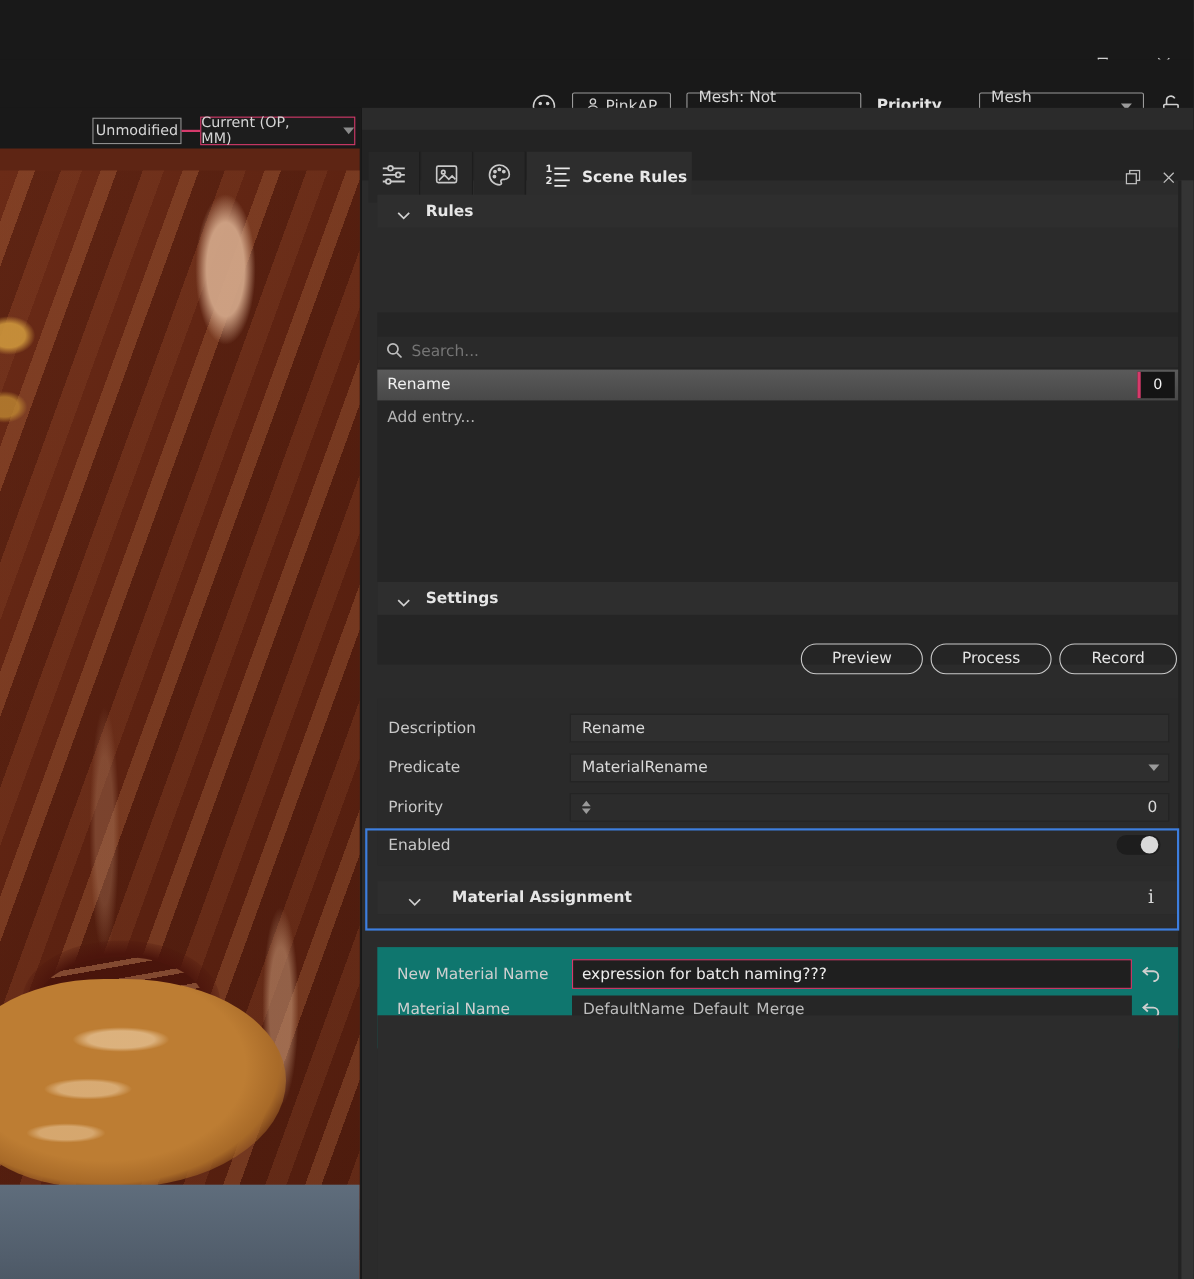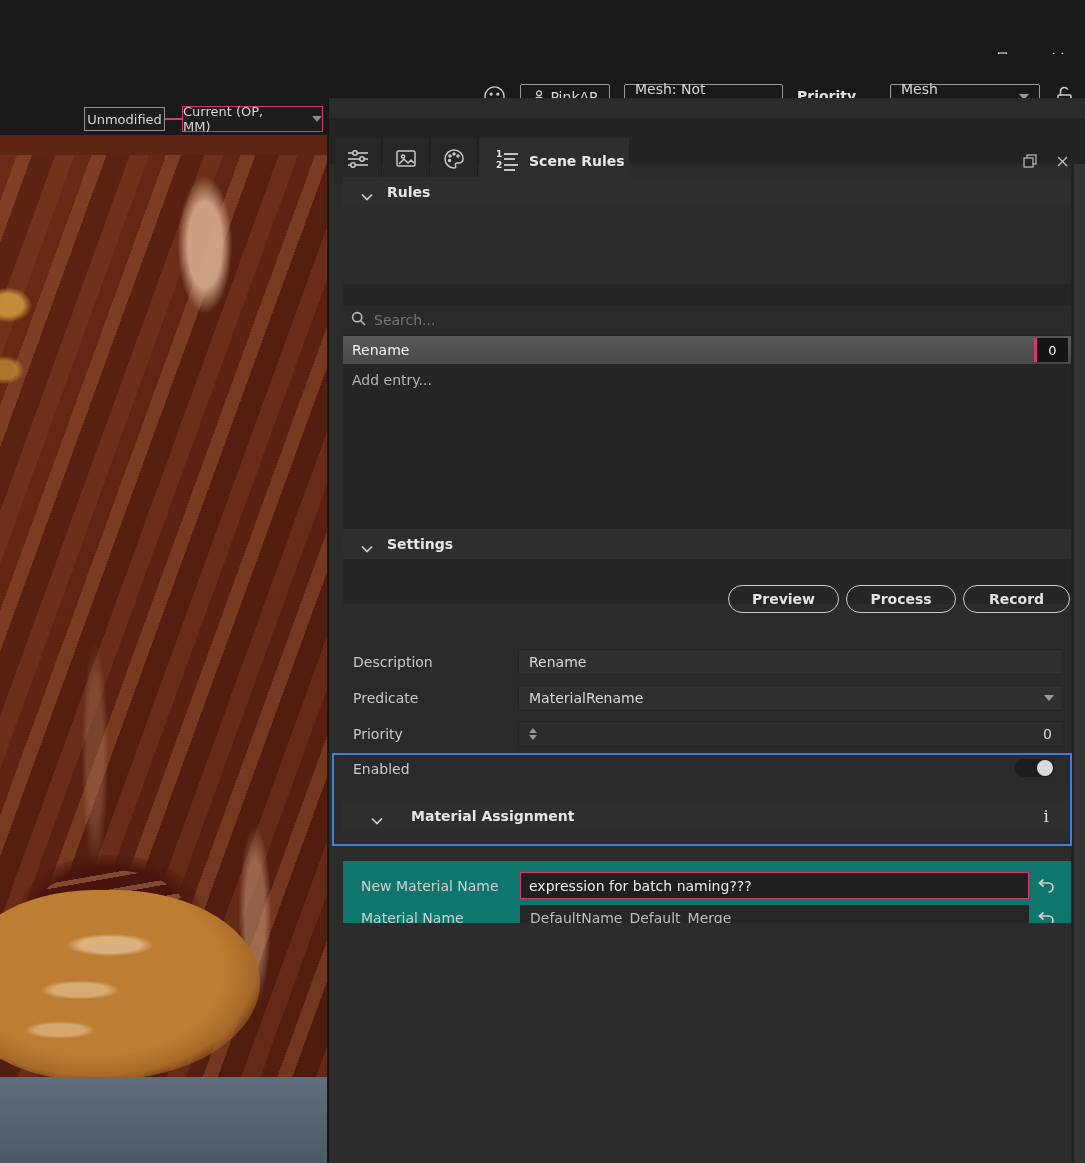--- a/index.html
+++ b/index.html
@@ -70,21 +70,21 @@
 
   
   .sec-header { left:14px; width:728px; height:30px; background:#2e2e2e; display:flex; align-items:center; gap:14px; padding-left:18px; color:#e6e6e6; font-weight:bold; font-size:14px; }
   .chev { width:12px; height:8px; }
   .rules-body { left:14px; top:166px; width:728px; height:320px; background:#252525; }
   .search-row { left:0; top:2px; width:728px; height:28px; background:#2a2a2a; display:flex; align-items:center; gap:8px; padding-left:8px; }
   .search-row input { background:transparent; border:none; outline:none; color:#a9a9a9; font-size:14px; width:600px; font-family:inherit; }
   .rule-row { left:0; top:32px; width:728px; height:28px; background:linear-gradient(180deg,#5a5a5a,#484848); display:flex; align-items:center; padding-left:9px; color:#f0f0f0; font-size:14px; }
   .rule-count { position:absolute; right:3px; top:2px; width:34px; height:24px; background:#141414; border-left:3px solid #c2255f; color:#f2f2f2; font-size:13px; display:flex; align-items:center; justify-content:center; }
   .add-entry { left:0; top:62px; width:728px; height:28px; display:flex; align-items:center; padding-left:9px; color:#b4b4b4; font-size:14px; }
-  .pill-btn { top:281px; height:28px; border:1px solid #c9c9c9; border-radius:14px; background:transparent; color:#e4e4e4; font-weight:bold; font-size:14px; display:flex; align-items:center; justify-content:center; }
+  .pill-btn { top:281px; height:28px; border:1px solid #c9c9c9; border-radius:14px; background:transparent; color:#e4e4e4; font-weight:normal; font-size:14px; display:flex; align-items:center; justify-content:center; }
 
   .settings-body { left:14px; top:517px; width:728px; height:152px; background:#2a2a2a; }
   .form-label { position:absolute; left:10px; font-size:14px; color:#c9c9c9; }
   .field { position:absolute; left:175px; width:545px; height:26px; background:#2f2f2f; border:1px solid #242424; color:#d8d8d8; font-size:14px; display:flex; align-items:center; padding:0 10px; }
   .dd-caret { position:absolute; right:8px; width:0; height:0; border-left:5px solid transparent; border-right:5px solid transparent; border-top:6px solid #9a9a9a; }
   .spin { display:flex; flex-direction:column; gap:2px; margin-right:8px; }
   .spin i { width:0; height:0; border-left:4px solid transparent; border-right:4px solid transparent; display:block; }
   .spin .up { border-bottom:5px solid #9a9a9a; }
   .spin .dn { border-top:5px solid #9a9a9a; }
   .toggle { position:absolute; right:8px; top:4px; width:40px; height:18px; border-radius:9px; background:#1d1d1d; }

